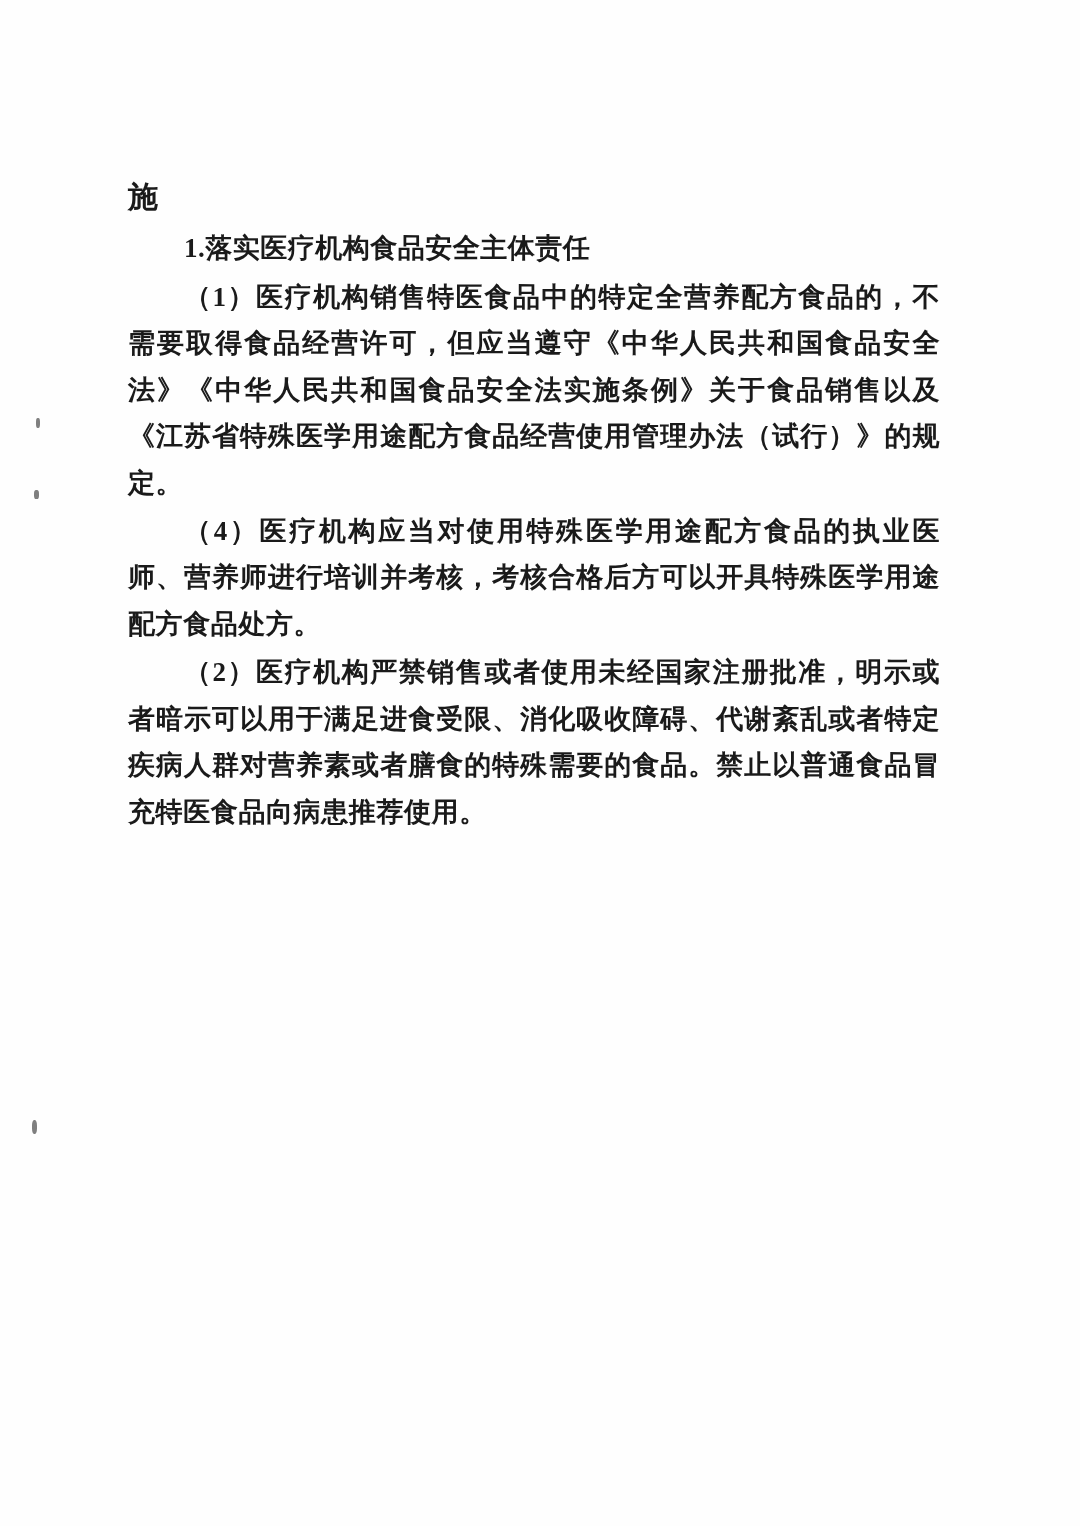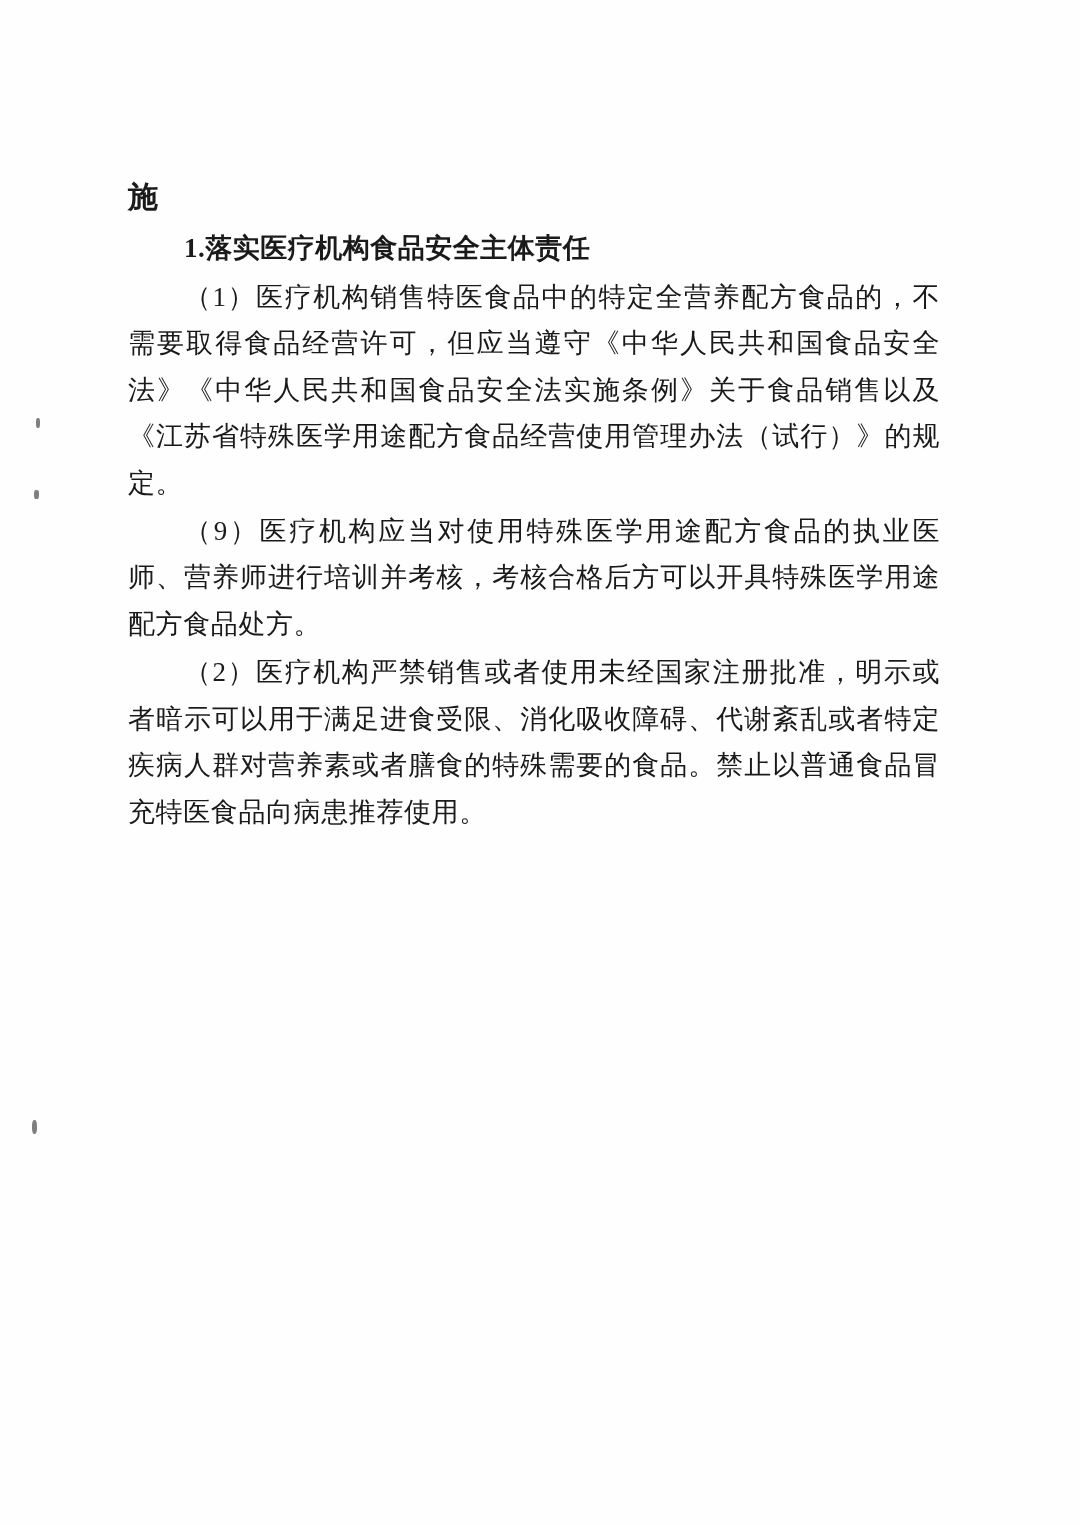--- a/index.html
+++ b/index.html
@@ -53,35 +53,36 @@
   }
   p.para {
     font-size: 27px;
     line-height: 1.72;
     margin: 0 0 2px 0;
     text-indent: 56px;
     text-align: justify;
     text-justify: inter-ideograph;
     letter-spacing: 0.6px;
     word-break: break-all;
+    font-weight: bold;
   }
 </style>
 </head>
 <body>
 
 <div class="page">
 
   <span class="speckle" style="left:36px; top:418px; width:4px; height:10px;"></span>
   <span class="speckle" style="left:34px; top:490px; width:5px; height:9px;"></span>
   <span class="speckle" style="left:32px; top:1120px; width:5px; height:14px;"></span>
 
   <div class="doc-body">
 
     <div class="lead-char">施</div>
 
     <div class="heading">1.落实医疗机构食品安全主体责任</div>
 
     <p class="para">（1）医疗机构销售特医食品中的特定全营养配方食品的，不需要取得食品经营许可，但应当遵守《中华人民共和国食品安全法》《中华人民共和国食品安全法实施条例》关于食品销售以及《江苏省特殊医学用途配方食品经营使用管理办法（试行）》的规定。</p>
-    <p class="para">（9）医疗机构应当对使用特殊医学用途配方食品的执业医师、营养师进行培训并考核，考核合格后方可以开具特殊医学用途配方食品处方。</p>
+    <p class="para">（4）医疗机构应当对使用特殊医学用途配方食品的执业医师、营养师进行培训并考核，考核合格后方可以开具特殊医学用途配方食品处方。</p>
     <p class="para">（2）医疗机构严禁销售或者使用未经国家注册批准，明示或者暗示可以用于满足进食受限、消化吸收障碍、代谢紊乱或者特定疾病人群对营养素或者膳食的特殊需要的食品。禁止以普通食品冒充特医食品向病患推荐使用。</p>
 
   </div>
 </div>
 
 </body></html>

